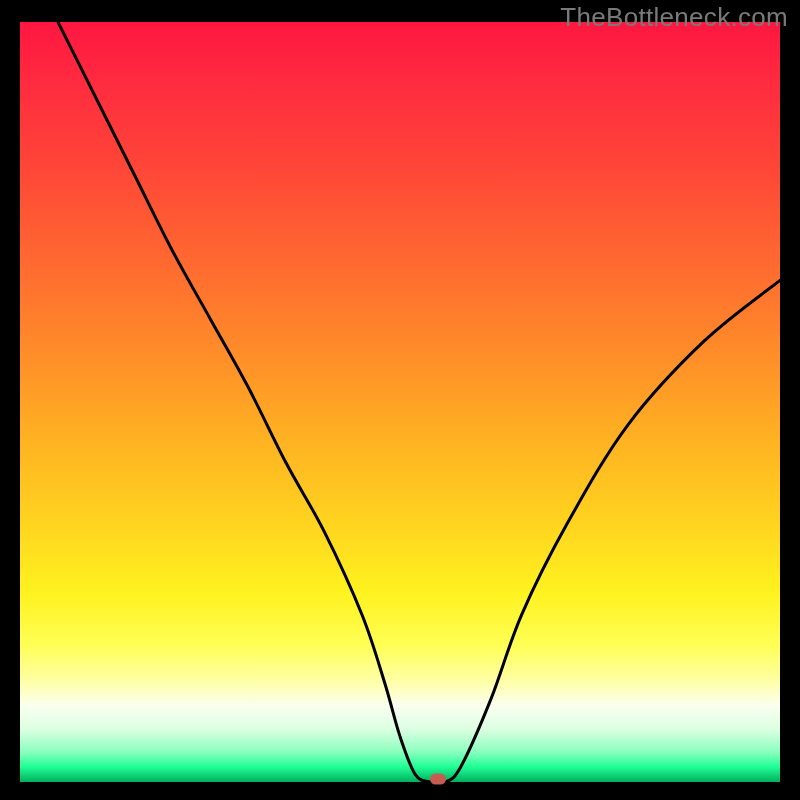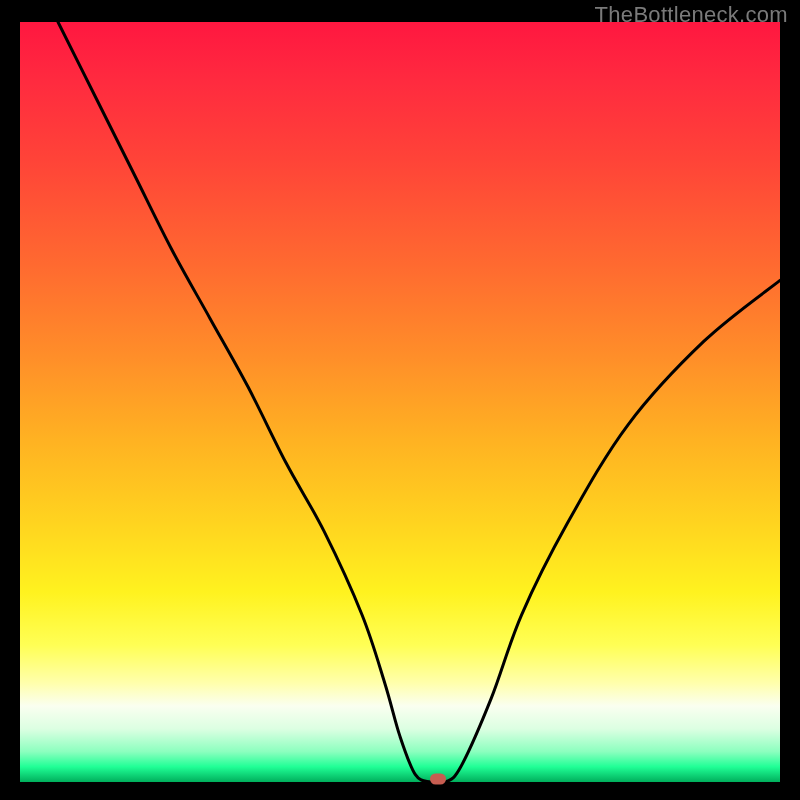--- a/index.html
+++ b/index.html
@@ -15,21 +15,21 @@
     position: relative;
     width: 800px;
     height: 800px;
     background: #000;
   }
   .watermark {
     position: absolute;
     top: 2px;
     right: 12px;
     color: #7a7a7a;
-    font-size: 22px;
+    font-size: 26px;
     font-weight: 500;
     letter-spacing: 0.3px;
     z-index: 10;
   }
   .plot {
     position: absolute;
     left: 20px;
     top: 22px;
     width: 760px;
     height: 760px;

